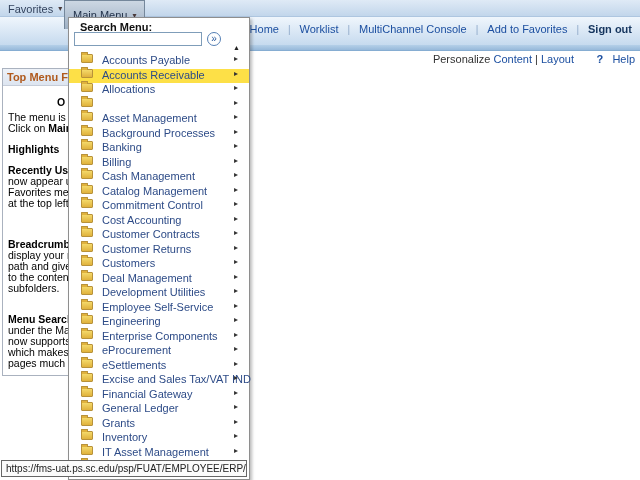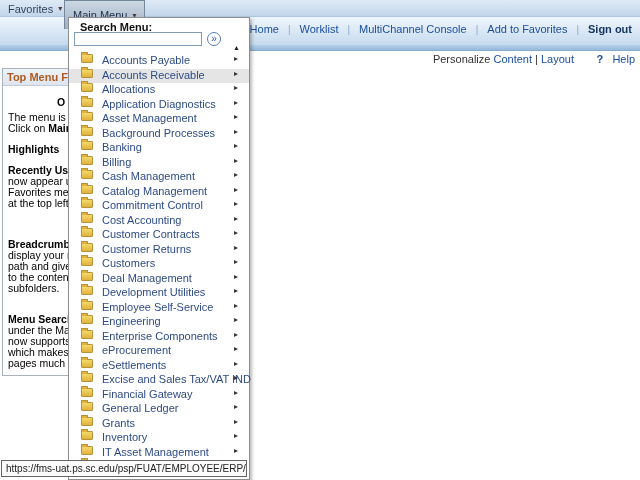--- a/index.html
+++ b/index.html
@@ -57,21 +57,21 @@
     z-index:10; }
   #search-label { position:absolute; left:11px; top:3px; font-size:11px; font-weight:bold; color:#111;text-align:right; }
   #search-input { position:absolute; left:5px; top:14px; width:128px; height:14px;
     border:1px solid #7f9db9; font-size:11px; padding:0 2px; }
   #search-go { position:absolute; left:138px; top:14px; width:14px; height:14px;
     border:1px solid #557fb5; border-radius:50%; color:#2a5a9e; font-size:10px; line-height:12px;
     text-align:center; cursor:pointer; background:#fff; }
   #scroll-up { position:absolute; right:9px; top:26px; font-size:7px; color:#222; cursor:pointer; }
   #menu-list { position:absolute; left:0; top:36px; width:180px; }
   .menu-item { height:14.5px; display:flex; align-items:flex-start; cursor:pointer; position:relative; }
-  .menu-item.hl { background:#e5e5e5; }
+  .menu-item.hl { background:#fde047; }
   .folder { width:12px; height:9px; margin-left:12px; background:linear-gradient(#f4d96a,#e0b23c);
     border:1px solid #b8923a; border-radius:1px; position:relative; flex:none; }
   .folder::before { content:""; position:absolute; left:-1px; top:-3px; width:5px; height:2px;
     background:#e0b23c; border:1px solid #b8923a; border-bottom:none; border-radius:1px 1px 0 0; }
   .mi-label { font-size:11px; color:#2d4b87; margin-left:9px; white-space:nowrap; }
   .mi-arrow { position:absolute; right:11px; font-size:8px; color:#333; }
 
   
   #status-tooltip { position:absolute; left:1px; top:460px; width:246px; height:17px;
     background:#fbfbfb; border:1px solid #666; font-size:10px; color:#222;
@@ -178,21 +178,20 @@
         <span class="mi-label">Accounts Receivable</span>
         <span class="mi-arrow">▸</span>
       </div>
       <div class="menu-item">
         <span class="folder"></span>
         <span class="mi-label">Allocations</span>
         <span class="mi-arrow">▸</span>
       </div>
       <div class="menu-item">
         <span class="folder"></span>
-        <span class="mi-label">Application Diagnostics</span>
         <span class="mi-arrow">▸</span>
       </div>
       <div class="menu-item">
         <span class="folder"></span>
         <span class="mi-label">Asset Management</span>
         <span class="mi-arrow">▸</span>
       </div>
       <div class="menu-item">
         <span class="folder"></span>
         <span class="mi-label">Background Processes</span>

